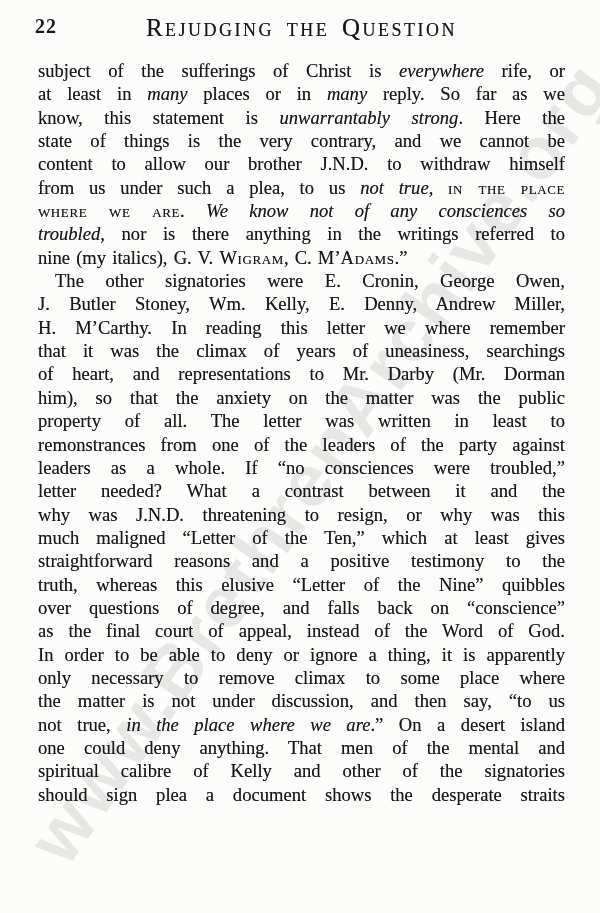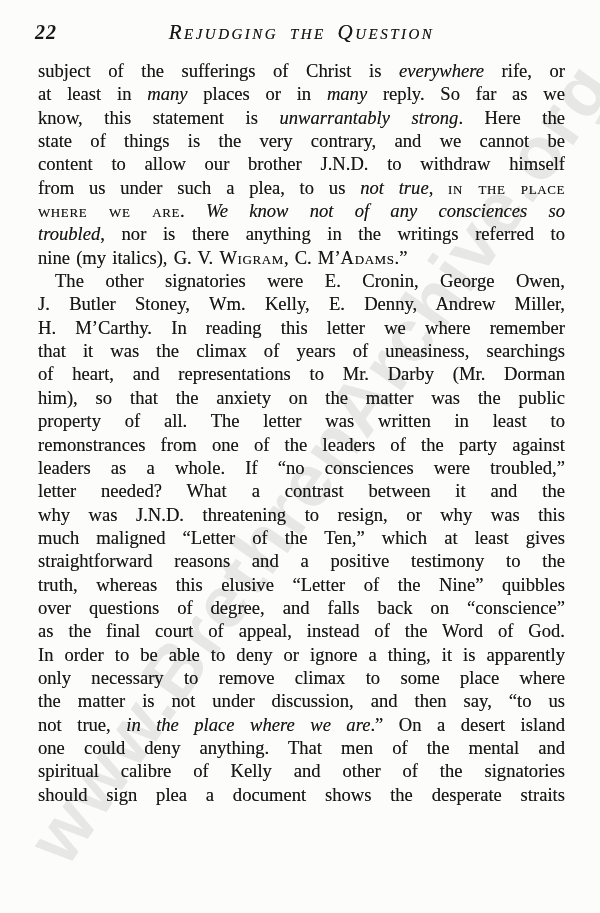--- a/index.html
+++ b/index.html
@@ -21,36 +21,35 @@
     font-size:74px;
     letter-spacing:2px;
     color:rgba(95,95,95,0.13);
     transform:rotate(-55deg);
     white-space:nowrap;
     pointer-events:none;
     user-select:none;
   }
   .header {
     position:absolute;
-    left:38px; top:18px;
+    left:38px; top:12px;
     width:527px;
     height:30px;
-    font-style:italic;
   }
   .page-number {
     position:absolute;
     left:-3px; top:3px;
     font-size:20px;
     font-weight:bold;
     letter-spacing:1px;
   }
   .running-title {
     text-align:center;
     font-variant:small-caps;
-    font-size:21px;
+    font-size:25px;
     letter-spacing:2.5px;
     word-spacing:4px;
     padding-top:2px;
     text-shadow:0 0 0.5px rgba(0,0,0,0.55);
   }
   .body-text {
     position:absolute;
     left:38px; top:59px;
     width:527px;
     font-size:18.6px;

